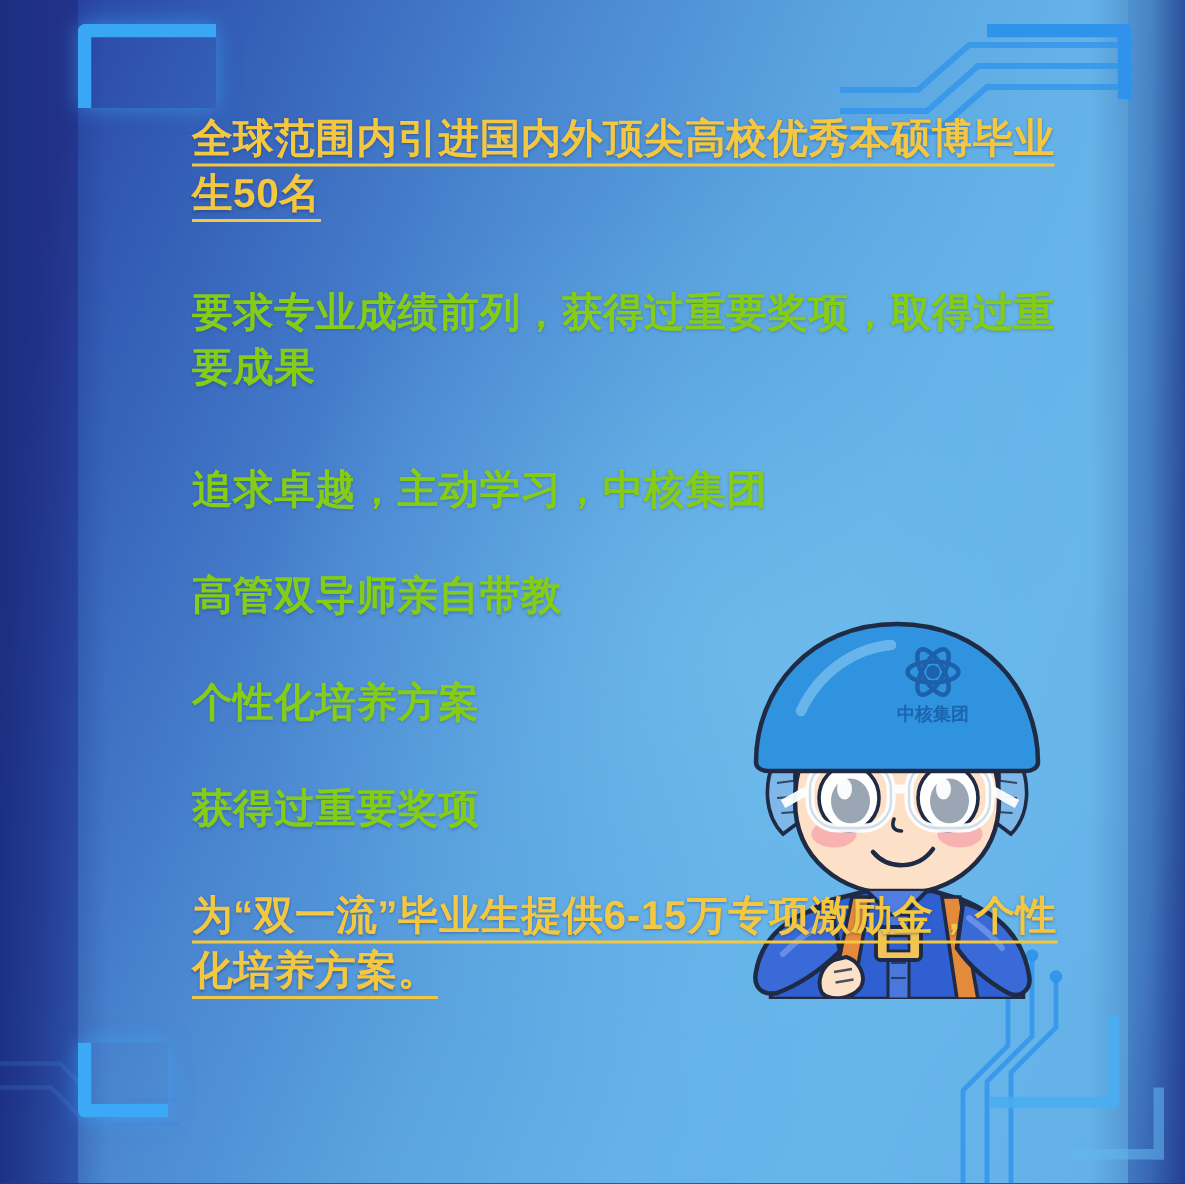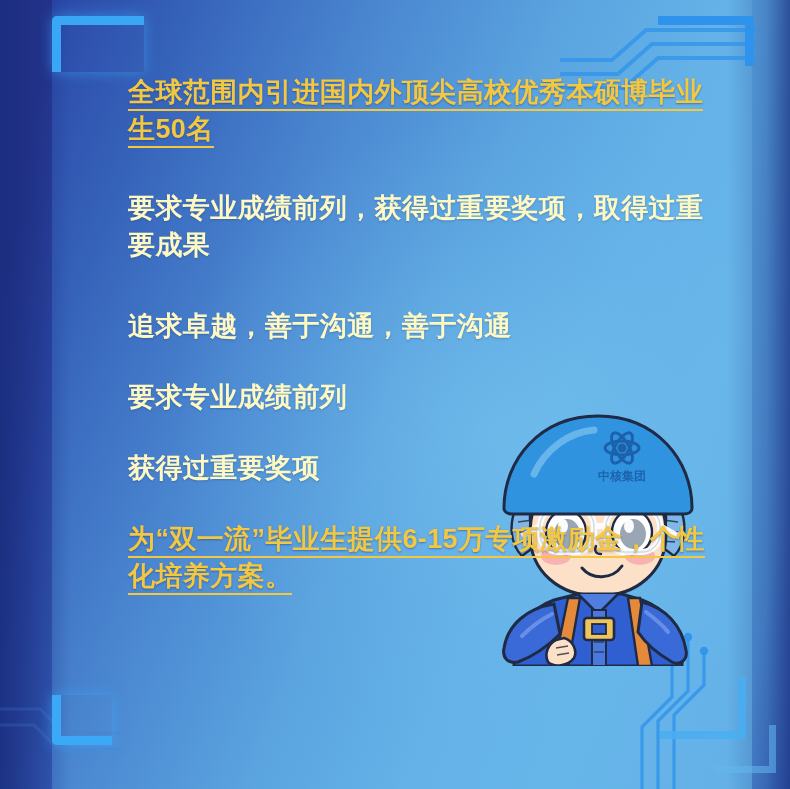--- a/index.html
+++ b/index.html
@@ -131,21 +131,21 @@
   
   .content {
     position: absolute;
     left: 88px;
     top: 74px;
     width: 600px;
     margin-left: 40px;
   }
   .para {
     font-weight: bold;
-    color: #fef9c3;
+    color: #84cc16;
     font-size: 27px;
     line-height: 37px;
     letter-spacing: 0.4px;
     margin: 0 0 34px 0;
     text-shadow: 0 1px 2px rgba(20,45,110,0.28);
   }
   .para.highlight {
     color: #f3c73f;
     text-shadow: 0 1px 2px rgba(25,50,115,0.45);
   }
@@ -322,23 +322,24 @@
              C 176 250 164 240 156 228 Z" fill="#3a6ad8" stroke="#1f2a44" stroke-width="3"></path>
     <path d="M 186 228 C 180 220 172 214 164 208" stroke="#7aa0ec" stroke-width="4" fill="none" opacity="0.7" stroke-linecap="round"></path>
   </svg>
 
   <div class="content">
 
     <p class="para highlight p-head"><span class="ul">全球范围内引进国内外顶尖高校优秀本硕博毕业生50名</span></p>
 
     <p class="para p-req">要求专业成绩前列，获得过重要奖项，取得过重要成果</p>
 
-    <p class="para">追求卓越，善于沟通，善于沟通</p>
-
-    <p class="para">要求专业成绩前列</p>
-
+    <p class="para">追求卓越，主动学习，中核集团</p>
+
+    <p class="para">高管双导师亲自带教</p>
+
+    <p class="para">个性化培养方案</p>
 
     <p class="para">获得过重要奖项</p>
 
     <p class="para highlight p-tail"><span class="ul">为“双一流”毕业生提供6-15万专项激励金，个性化培养方案。</span></p>
 
   </div>
 </div>
 
 </body></html>

